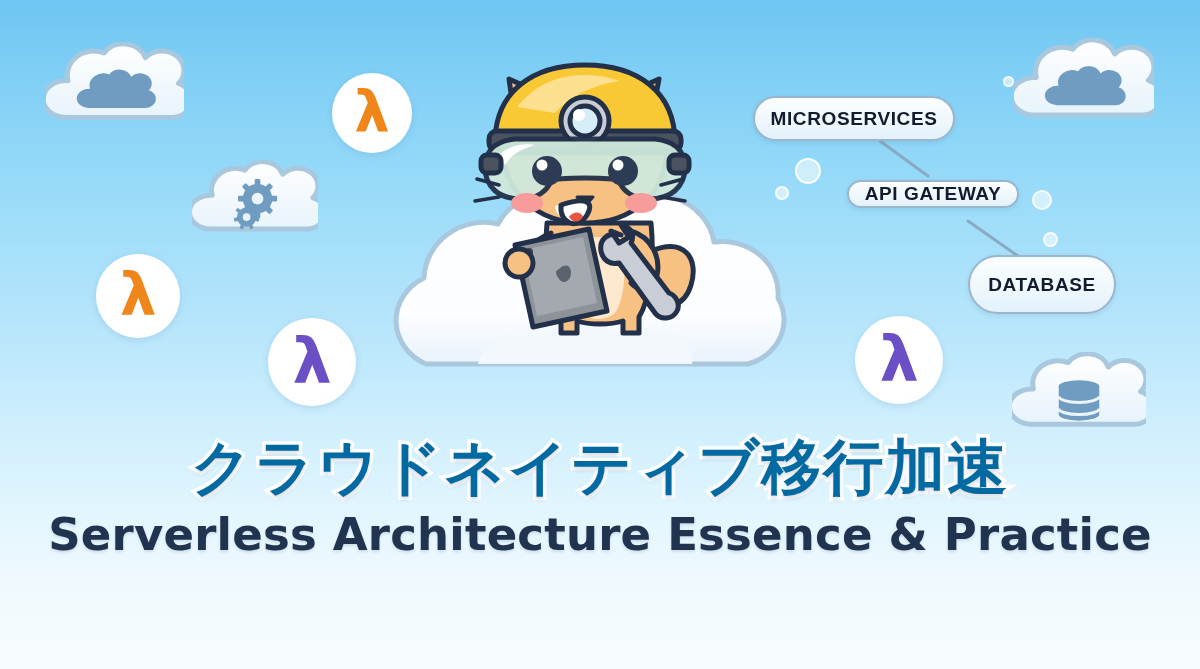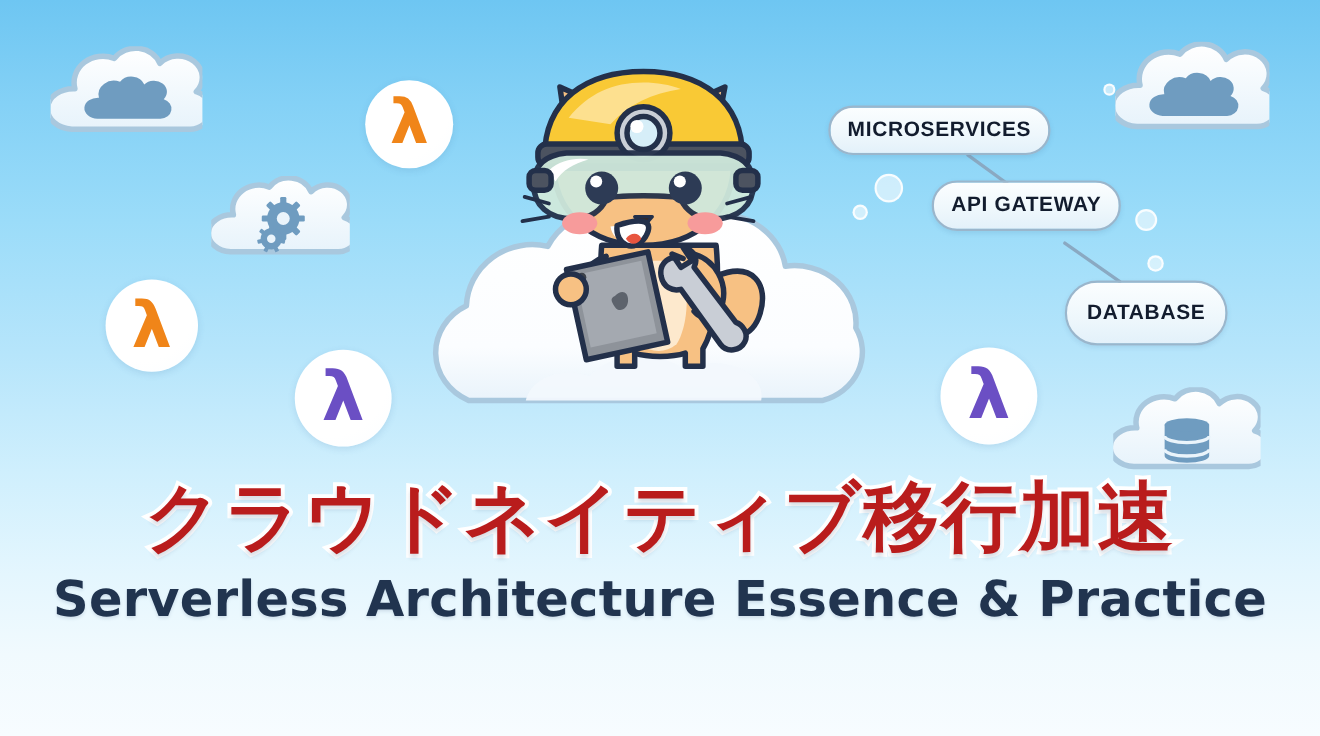--- a/index.html
+++ b/index.html
@@ -55,22 +55,22 @@
     background:rgba(255,255,255,.55);
     border:2px solid rgba(255,255,255,.85);
   }
 
   
   #titleblock {
     position:absolute; left:0; right:0; top:436px; text-align:center;
   }
   #maintitle {
     font-family:"DejaVu Sans", sans-serif;
-    font-size:69px; font-weight:700; line-height:1.04;
-    color:#b91c1c; letter-spacing:2px;
+    font-size:60px; font-weight:700; line-height:1.04;
+    color:#0369a1; letter-spacing:2px;
     -webkit-text-stroke:7px #ffffff;
     paint-order:stroke fill;
     text-shadow:0 3px 4px rgba(40,70,110,.18);
   }
   #subtitle {
     margin-top:10px;
     font-family:"DejaVu Sans", sans-serif;
     font-size:45px; font-weight:700; letter-spacing:.2px;
     color:#21344f;
     text-shadow:0 2px 3px rgba(40,70,110,.14);
@@ -296,21 +296,21 @@
     </div>
     <div class="lambda" style="left: 268px; top: 318px; width: 88px; height: 88px;">
       <span style="color: rgb(107, 79, 196); font-size: 62px;">λ</span>
     </div>
     <div class="lambda" style="left: 855px; top: 316px; width: 88px; height: 88px;">
       <span style="color: rgb(107, 79, 196); font-size: 62px;">λ</span>
     </div>
     <div class="pill" style="left: 753px; top: 96px; width: 202px; height: 45px;">
       <span style="font-size: 19px;">MICROSERVICES</span>
     </div>
-    <div class="pill" style="left: 847px; top: 164px; width: 172px; height: 46px;">
+    <div class="pill" style="left: 847px; top: 180px; width: 172px; height: 28px;">
       <span style="font-size: 19px;">API GATEWAY</span>
     </div>
     <div class="pill" style="left: 968px; top: 255px; width: 148px; height: 59px;">
       <span style="font-size: 19px;">DATABASE</span>
     </div>
     <div id="titleblock">
       <div id="maintitle">クラウドネイティブ移行加速</div>
       <div id="subtitle">Serverless Architecture Essence &amp; Practice</div>
     </div>
   </div>

